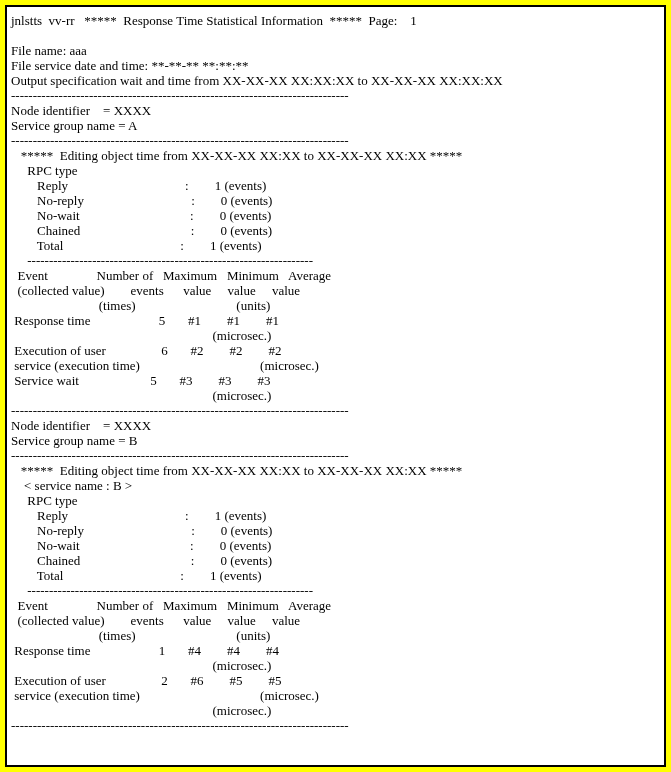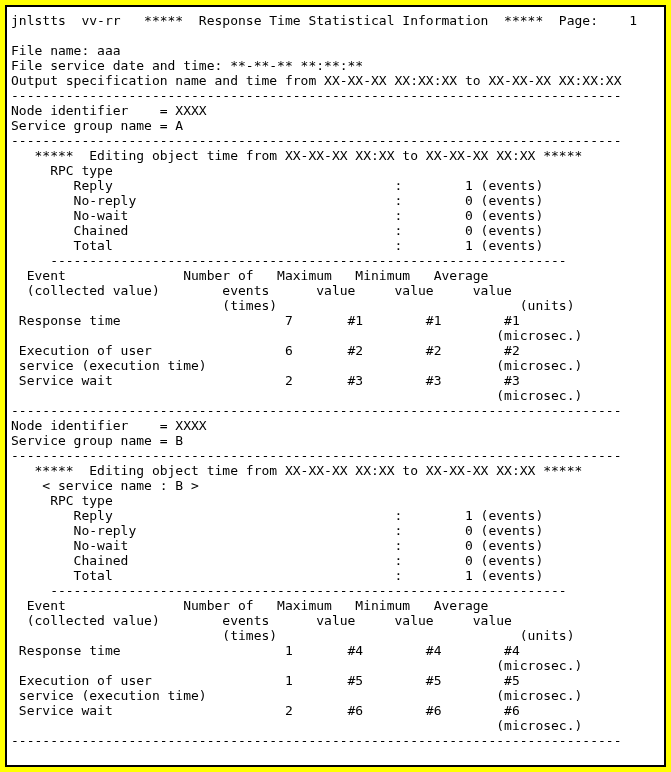--- a/index.html
+++ b/index.html
@@ -3,21 +3,21 @@
 <meta charset="utf-8">
 <style>
   html, body { margin: 0; padding: 0; }
   body {
     width: 671px; height: 772px; overflow: hidden;
     background: #ffff00;
     font-family: "DejaVu Sans Mono", "Liberation Mono", monospace;
   }
   .frame {
     position: absolute; left: 0; top: 0; width: 671px; height: 772px;
-    background: #ffff00; padding: 5px; box-sizing: border-box;
+    background: #ffff00; padding: 5px; box-sizing: border-box; font-family: Liberation Serif, serif;
   }
   .page {
     background: #ffffff; border: 2px solid #000000;
     width: 100%; height: 100%; box-sizing: border-box;
     padding: 6px 2px 0 4px; overflow: hidden;
   }
   .ln {
     white-space: pre; height: 15px; line-height: 15px;
     font-size: 13px; color: #000000; letter-spacing: 0;
   }
@@ -27,45 +27,45 @@
 
 <div class="frame">
   <div class="page">
 
     <div class="ln">jnlstts  vv-rr   *****  Response Time Statistical Information  *****  Page:    1</div>
     <div class="ln"></div>
 
     <div>
       <div class="ln">File name: aaa</div>
       <div class="ln">File service date and time: **-**-** **:**:**</div>
-      <div class="ln">Output specification name and time from XX-XX-XX XX:XX:XX to XX-XX-XX XX:XX:XX</div>
+      <div class="ln">Output specification wait and time from XX-XX-XX XX:XX:XX to XX-XX-XX XX:XX:XX</div>
     </div>
 
     <div class="ln">------------------------------------------------------------------------------</div>
 
     <div>
       <div class="ln">Node identifier    = XXXX</div>
       <div class="ln">Service group name = A</div>
       <div class="ln">------------------------------------------------------------------------------</div>
       <div class="ln">   *****  Editing object time from XX-XX-XX XX:XX to XX-XX-XX XX:XX *****</div>
       <div class="ln">     RPC type</div>
       <div class="ln">        Reply                                    :        1 (events)</div>
       <div class="ln">        No-reply                                 :        0 (events)</div>
       <div class="ln">        No-wait                                  :        0 (events)</div>
       <div class="ln">        Chained                                  :        0 (events)</div>
       <div class="ln">        Total                                    :        1 (events)</div>
       <div class="ln">     ------------------------------------------------------------------</div>
       <div class="ln">  Event               Number of   Maximum   Minimum   Average</div>
       <div class="ln">  (collected value)        events      value     value     value</div>
       <div class="ln">                           (times)                               (units)</div>
-      <div class="ln"> Response time                     7       #1        #1        #1</div>
+      <div class="ln"> Response time                     5       #1        #1        #1</div>
       <div class="ln">                                                              (microsec.)</div>
       <div class="ln"> Execution of user                 6       #2        #2        #2</div>
       <div class="ln"> service (execution time)                                     (microsec.)</div>
-      <div class="ln"> Service wait                      2       #3        #3        #3</div>
+      <div class="ln"> Service wait                      5       #3        #3        #3</div>
       <div class="ln">                                                              (microsec.)</div>
     </div>
 
     <div class="ln">------------------------------------------------------------------------------</div>
 
     <div>
       <div class="ln">Node identifier    = XXXX</div>
       <div class="ln">Service group name = B</div>
       <div class="ln">------------------------------------------------------------------------------</div>
       <div class="ln">   *****  Editing object time from XX-XX-XX XX:XX to XX-XX-XX XX:XX *****</div>
@@ -75,22 +75,21 @@
       <div class="ln">        No-reply                                 :        0 (events)</div>
       <div class="ln">        No-wait                                  :        0 (events)</div>
       <div class="ln">        Chained                                  :        0 (events)</div>
       <div class="ln">        Total                                    :        1 (events)</div>
       <div class="ln">     ------------------------------------------------------------------</div>
       <div class="ln">  Event               Number of   Maximum   Minimum   Average</div>
       <div class="ln">  (collected value)        events      value     value     value</div>
       <div class="ln">                           (times)                               (units)</div>
       <div class="ln"> Response time                     1       #4        #4        #4</div>
       <div class="ln">                                                              (microsec.)</div>
-      <div class="ln"> Execution of user                 1       #5        #5        #5</div>
+      <div class="ln"> Execution of user                 2       #6        #5        #5</div>
       <div class="ln"> service (execution time)                                     (microsec.)</div>
-      <div class="ln"> Service wait                      2       #6        #6        #6</div>
       <div class="ln">                                                              (microsec.)</div>
     </div>
 
     <div class="ln">------------------------------------------------------------------------------</div>
 
   </div>
 </div>
 
 </body></html>

